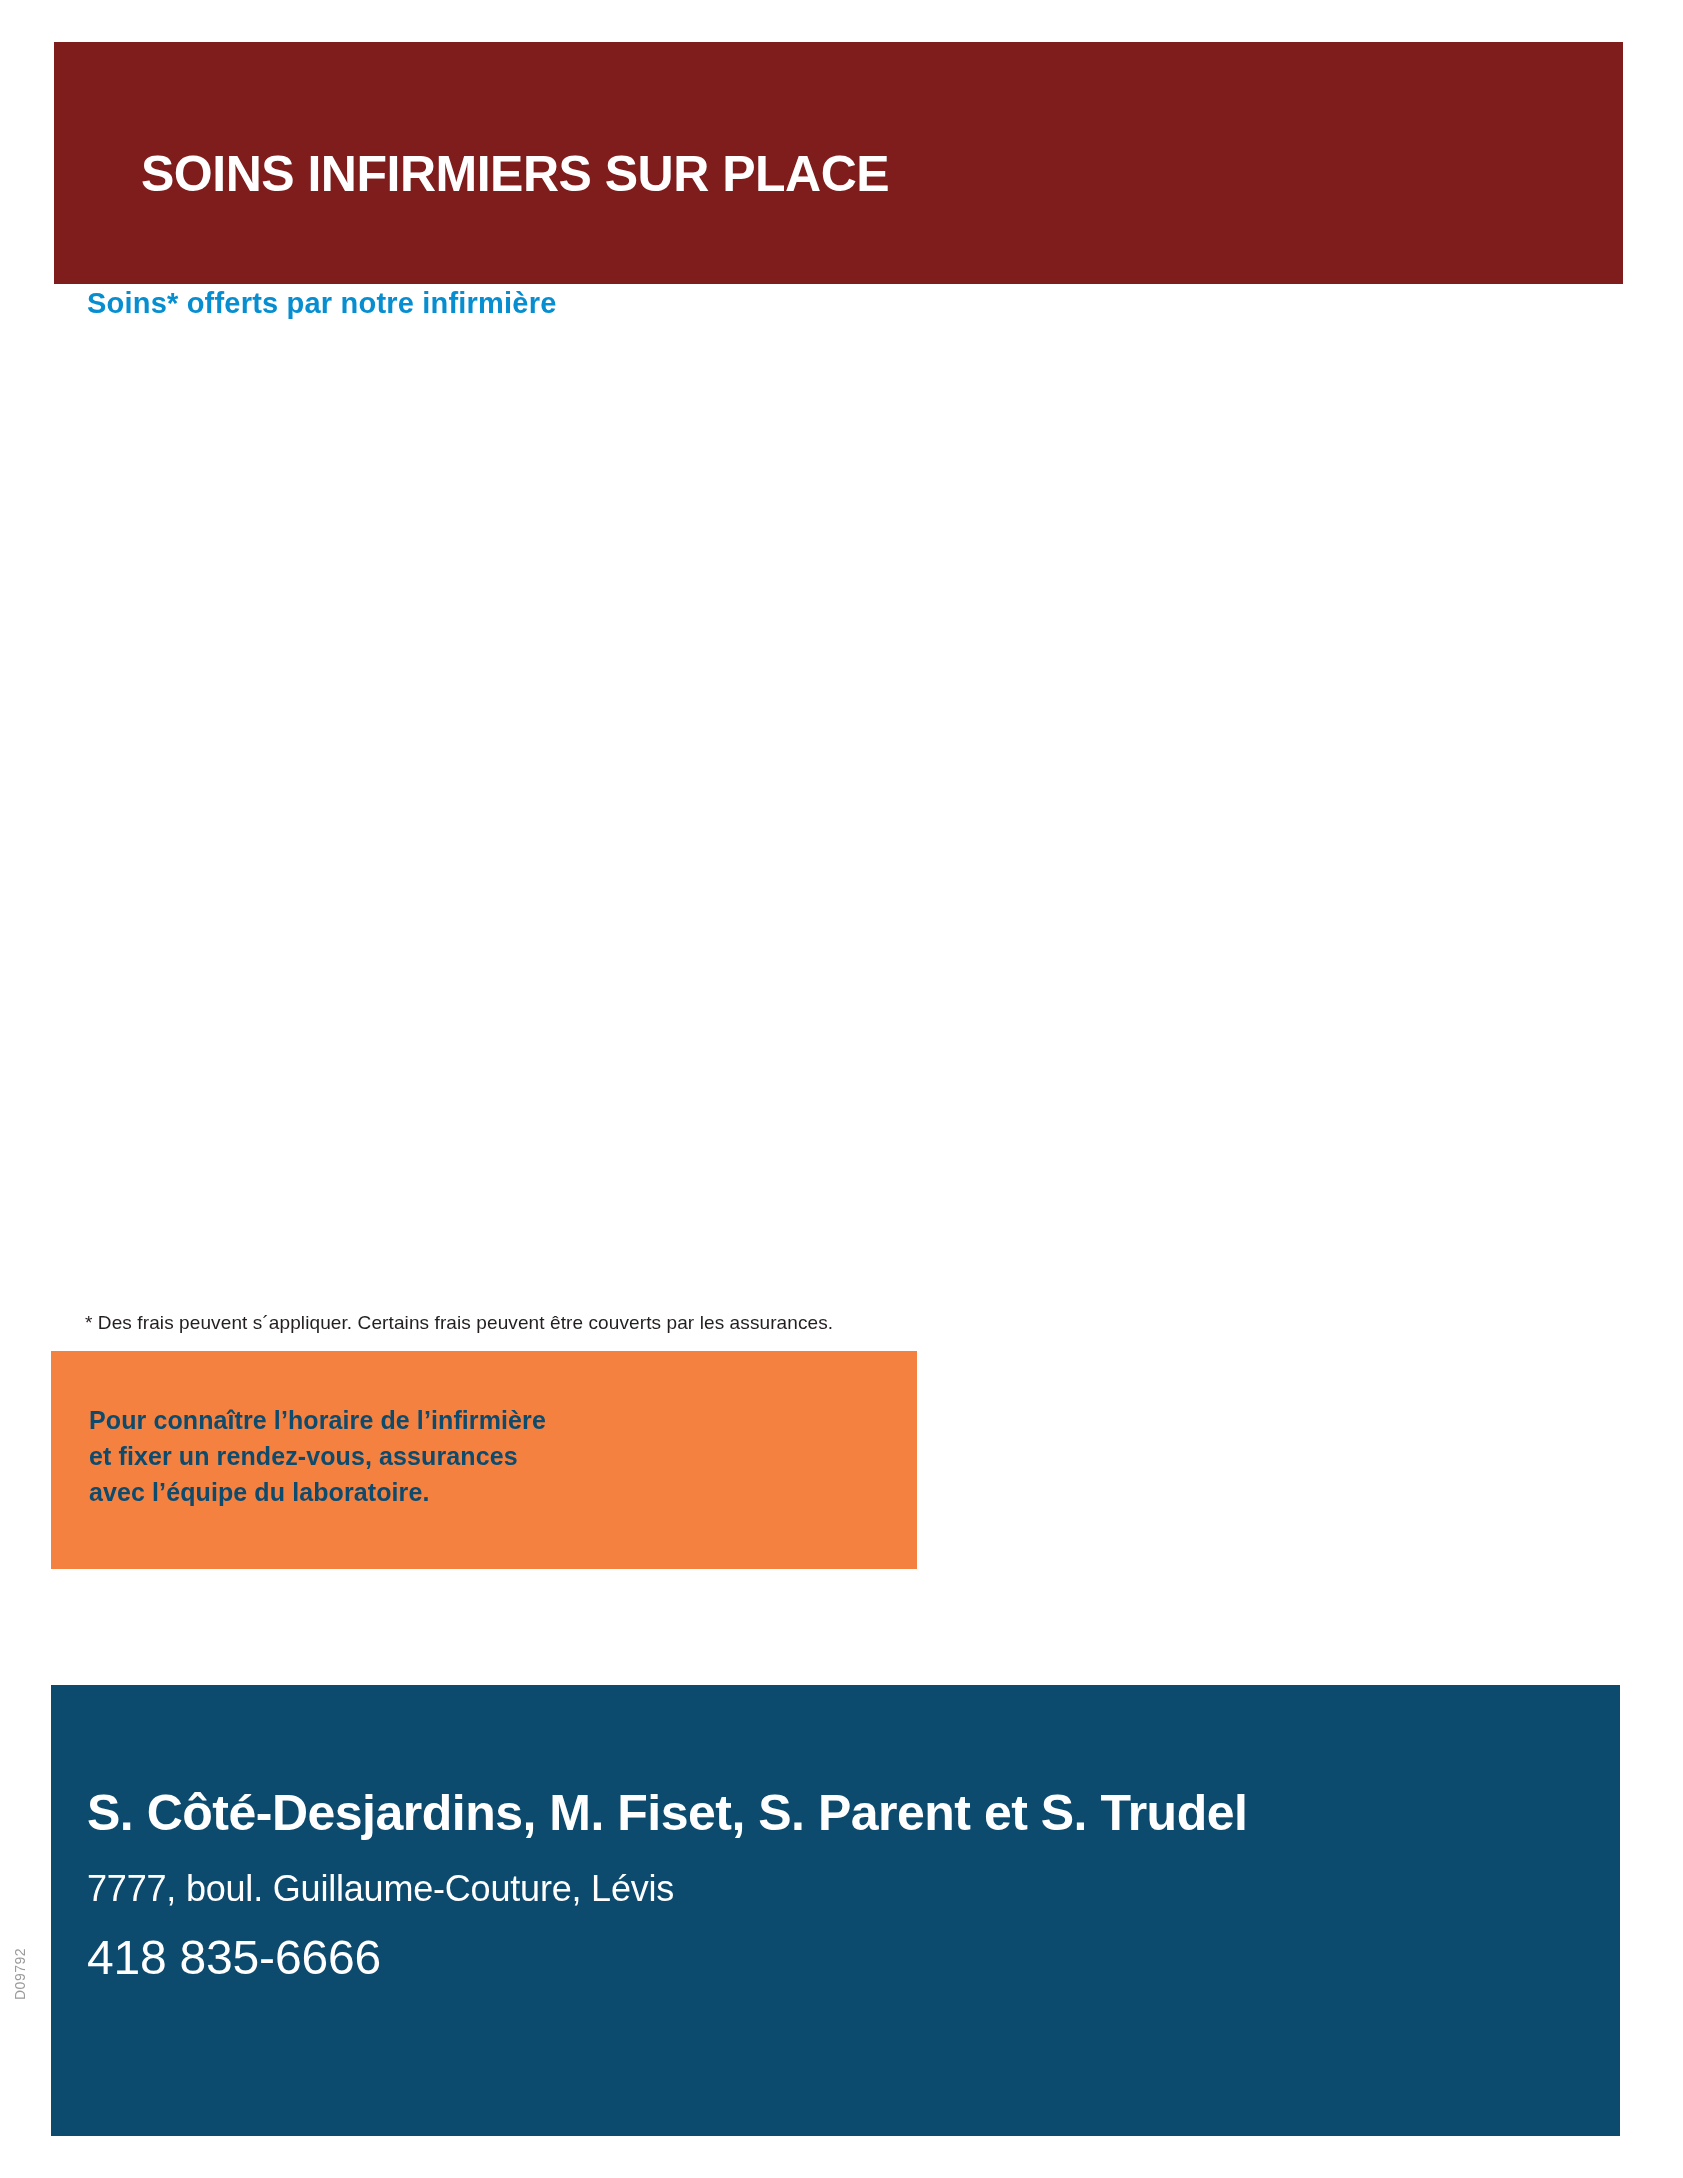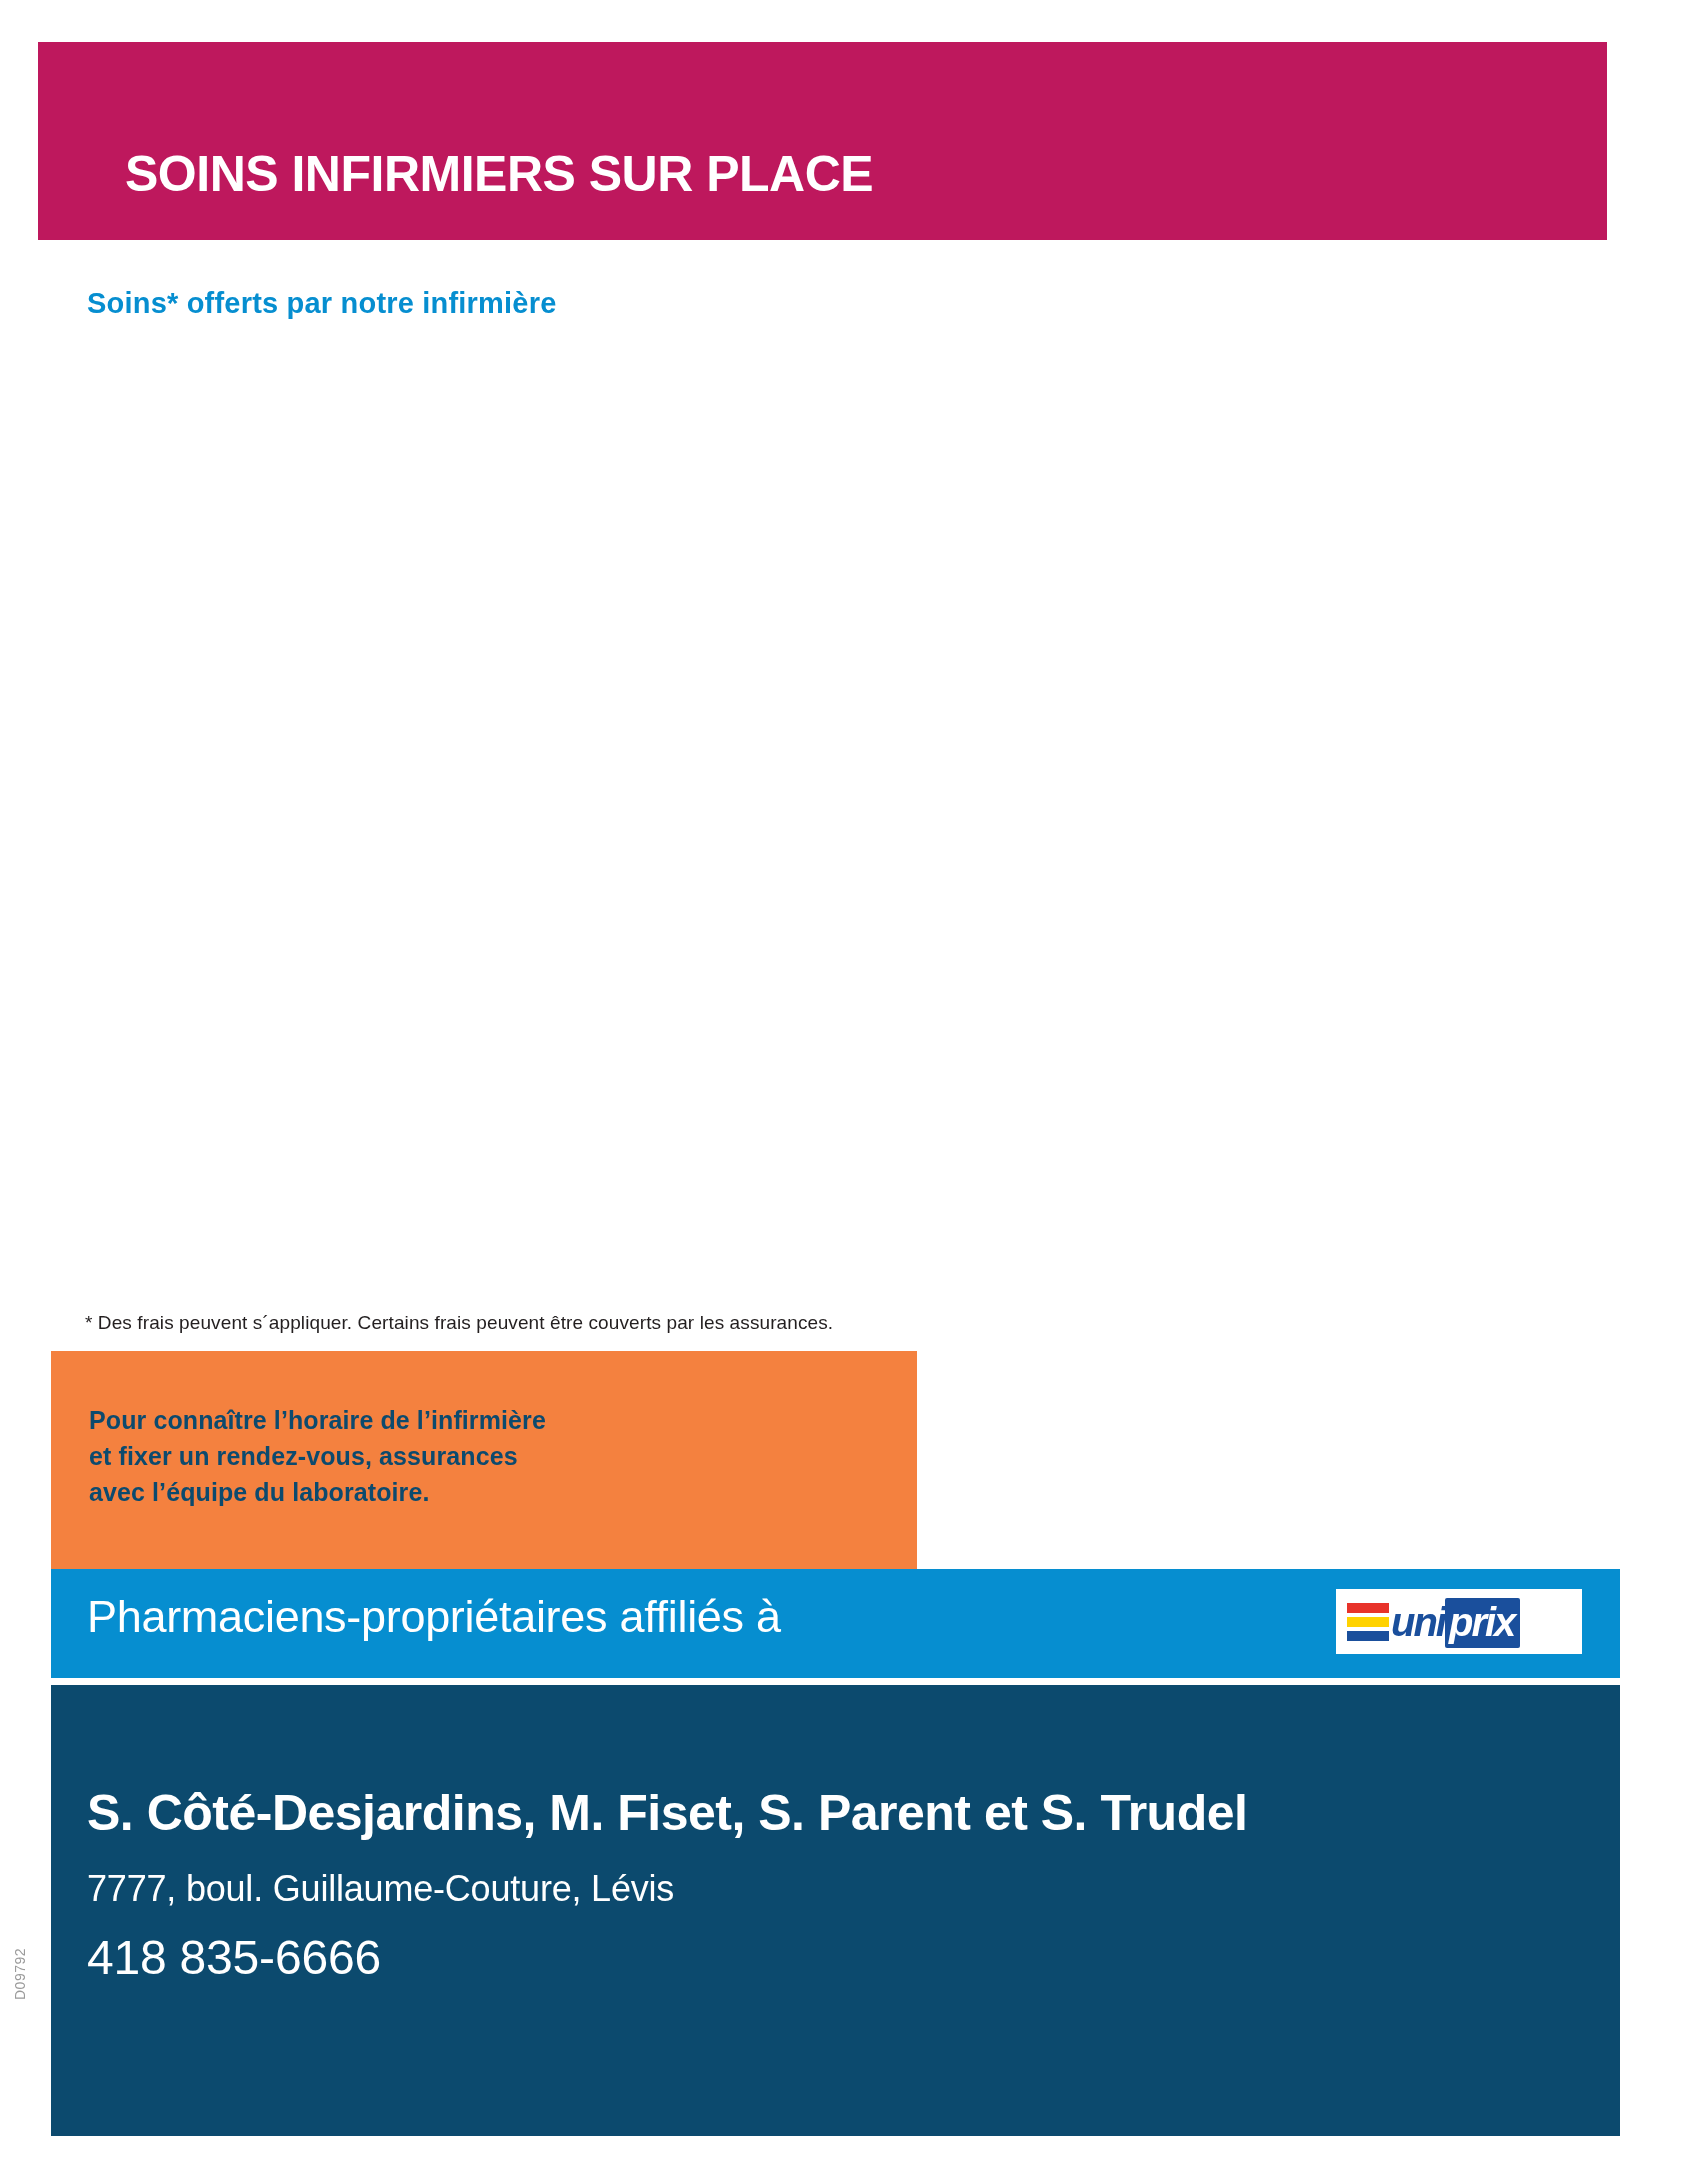--- a/index.html
+++ b/index.html
@@ -20,25 +20,25 @@
     left: 0;
     top: 0;
     width: 1683px;
     height: 2178px;
     background: #ffffff;
   }
 
   
   .header-bar {
     position: absolute;
-    left: 38px;
+    left: 54px;
     top: 42px;
     width: 1569px;
-    height: 198px;
-    background: #be185d;
+    height: 242px;
+    background: #7f1d1d;
   }
   .header-title {
     position: absolute;
     left: 87px;
     top: 103px;
     font-size: 50px;
     font-weight: bold;
     color: #ffffff;
     letter-spacing: -0.5px;
     font-family: "Liberation Sans", sans-serif;
@@ -228,31 +228,20 @@
   <div class="footnote">* Des frais peuvent s´appliquer. Certains frais peuvent être couverts par les assurances.</div>
 
   <div class="orange-box">
     <div class="orange-text">
       <div>Pour connaître l’horaire de l’infirmière</div>
       <div>et fixer un rendez-vous, assurances</div>
       <div>avec l’équipe du laboratoire.</div>
     </div>
   </div>
 
-  <div class="affil-bar">
-    <div class="affil-text">Pharmaciens-propriétaires affiliés à</div>
-    <div class="uniprix-logo">
-      <div class="uniprix-bars">
-        <span class="ub-red"></span>
-        <span class="ub-yellow"></span>
-        <span class="ub-blue2"></span>
-      </div>
-      <div class="uniprix-word"><span class="uw-uni">uni</span><span class="uw-prix">prix</span></div>
-    </div>
-  </div>
 
   <div class="info-bar">
     <div class="pharmacists">S. Côté-Desjardins, M. Fiset, S. Parent et S. Trudel</div>
     <div class="address">7777, boul. Guillaume-Couture, Lévis</div>
     <div class="phone">418 835-6666</div>
   </div>
 
   <div class="code-vertical">D09792</div>
 
 </div>

